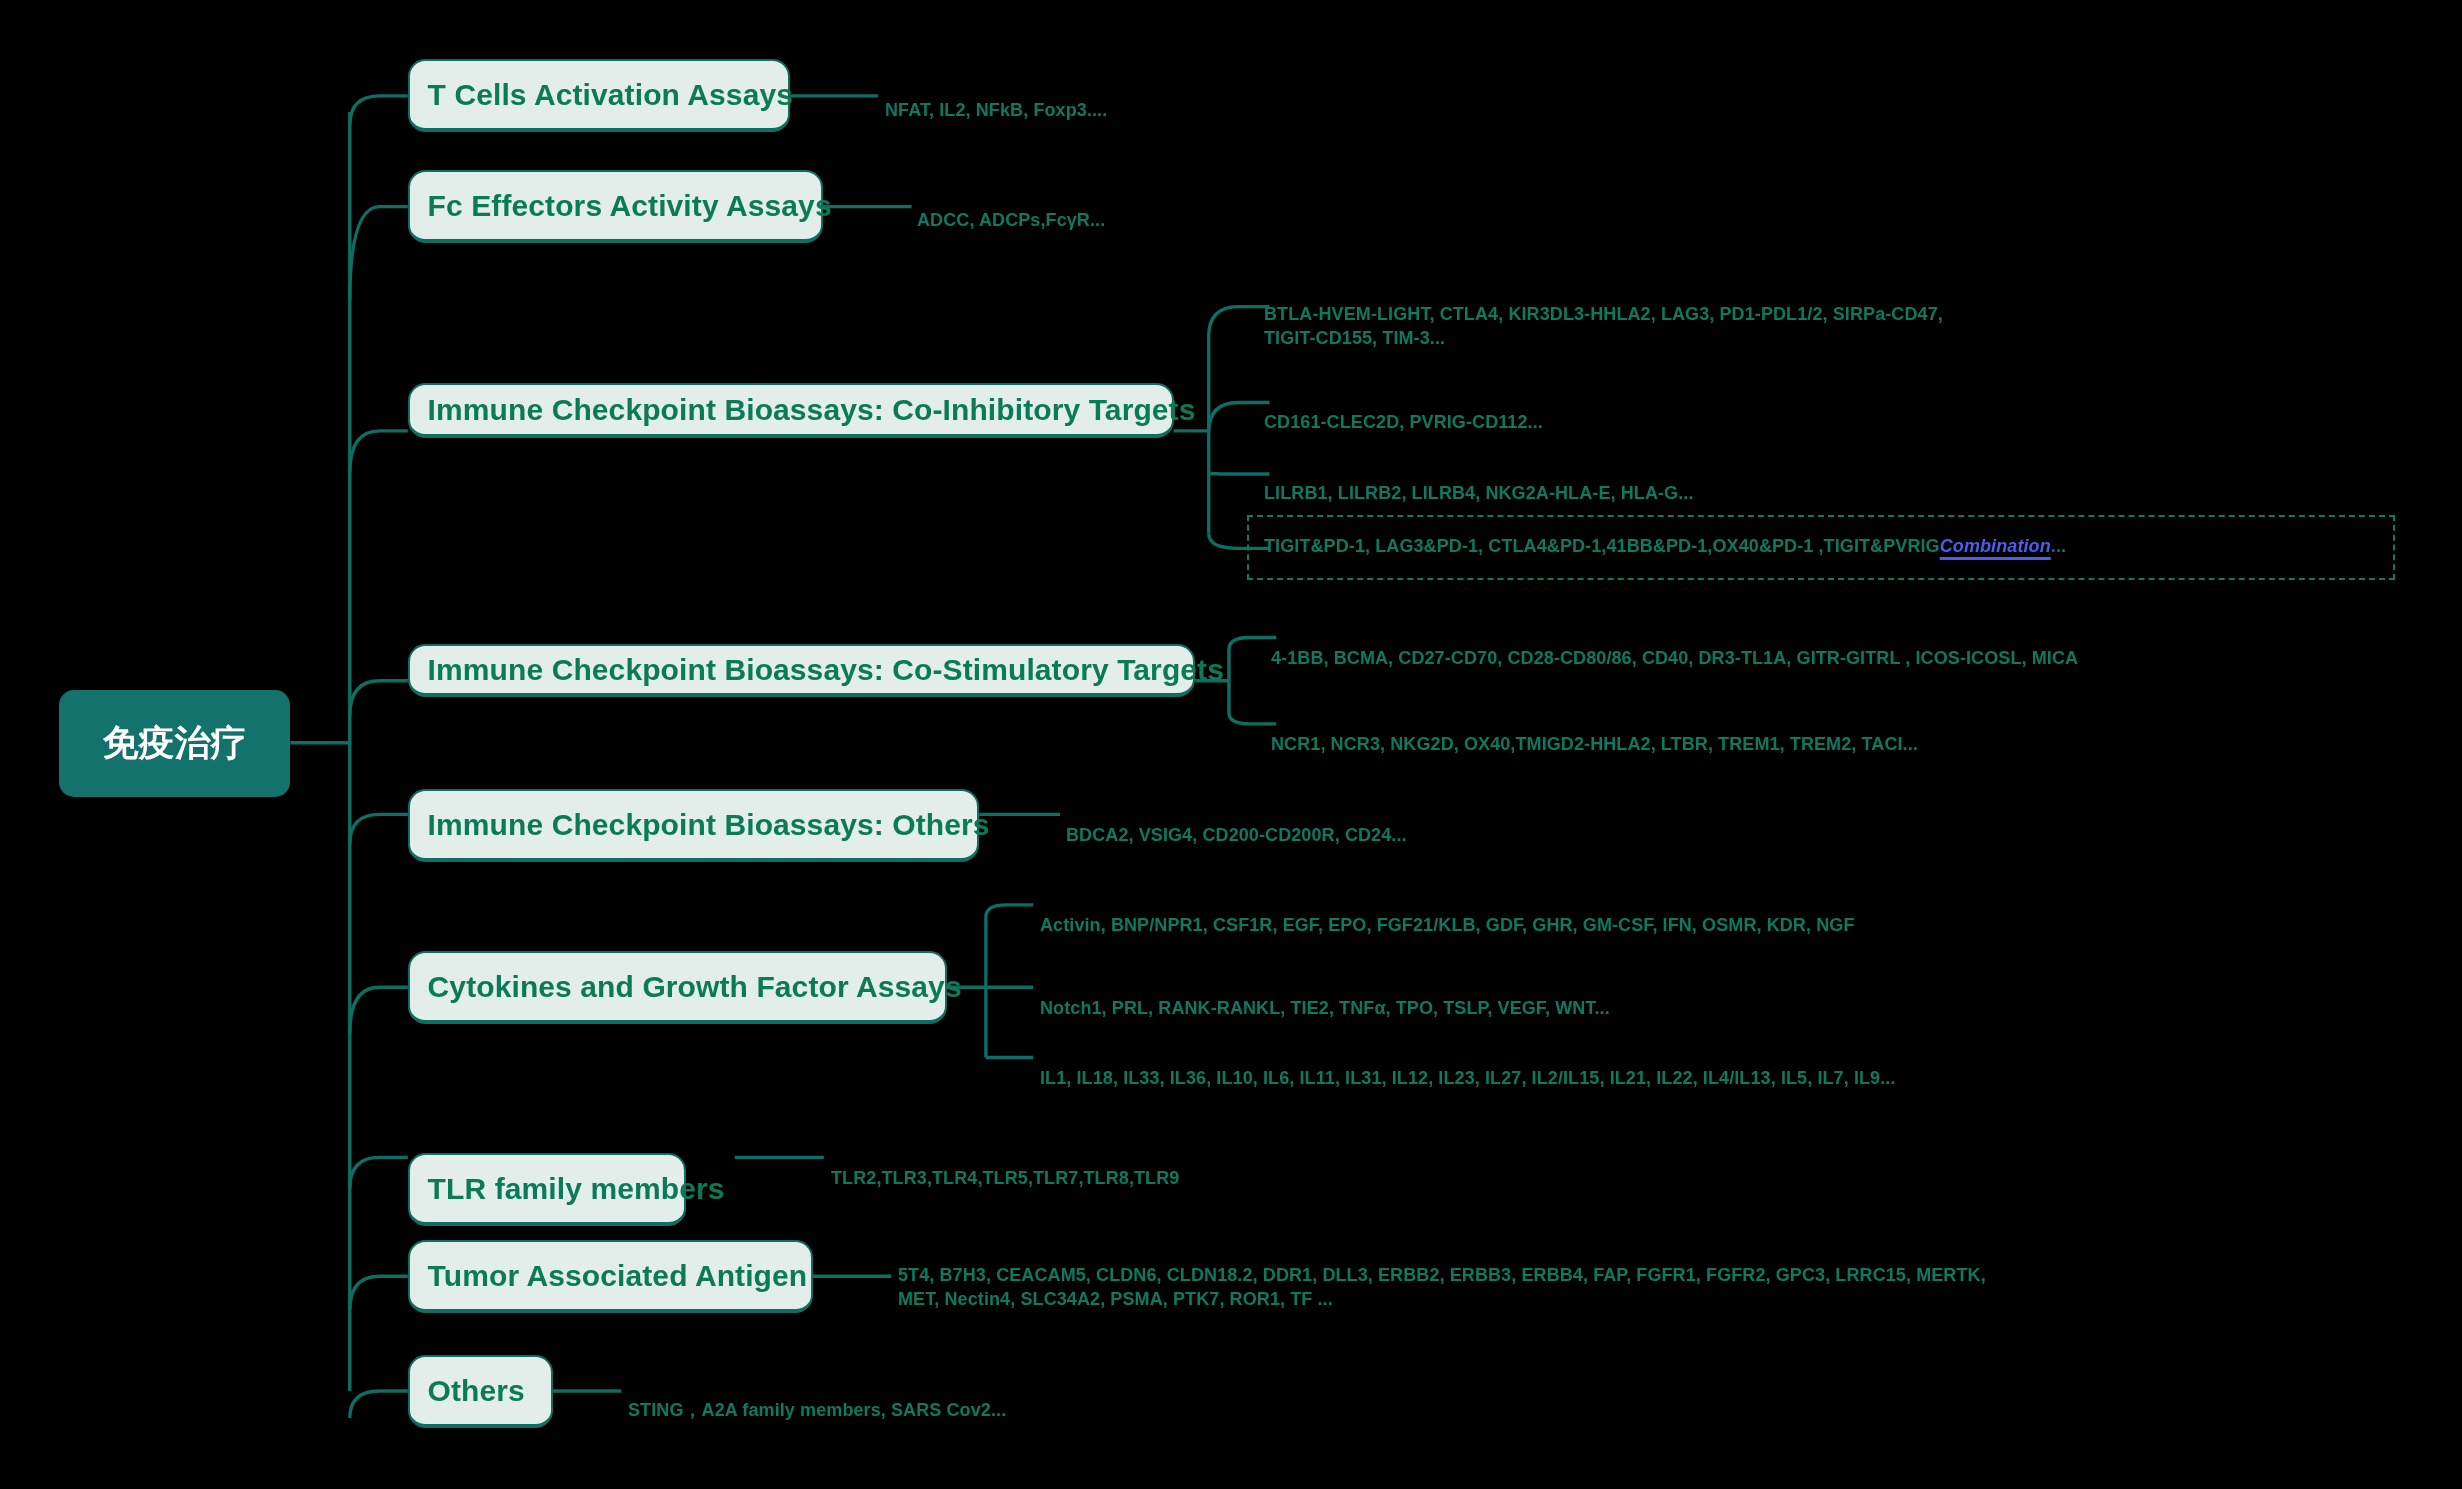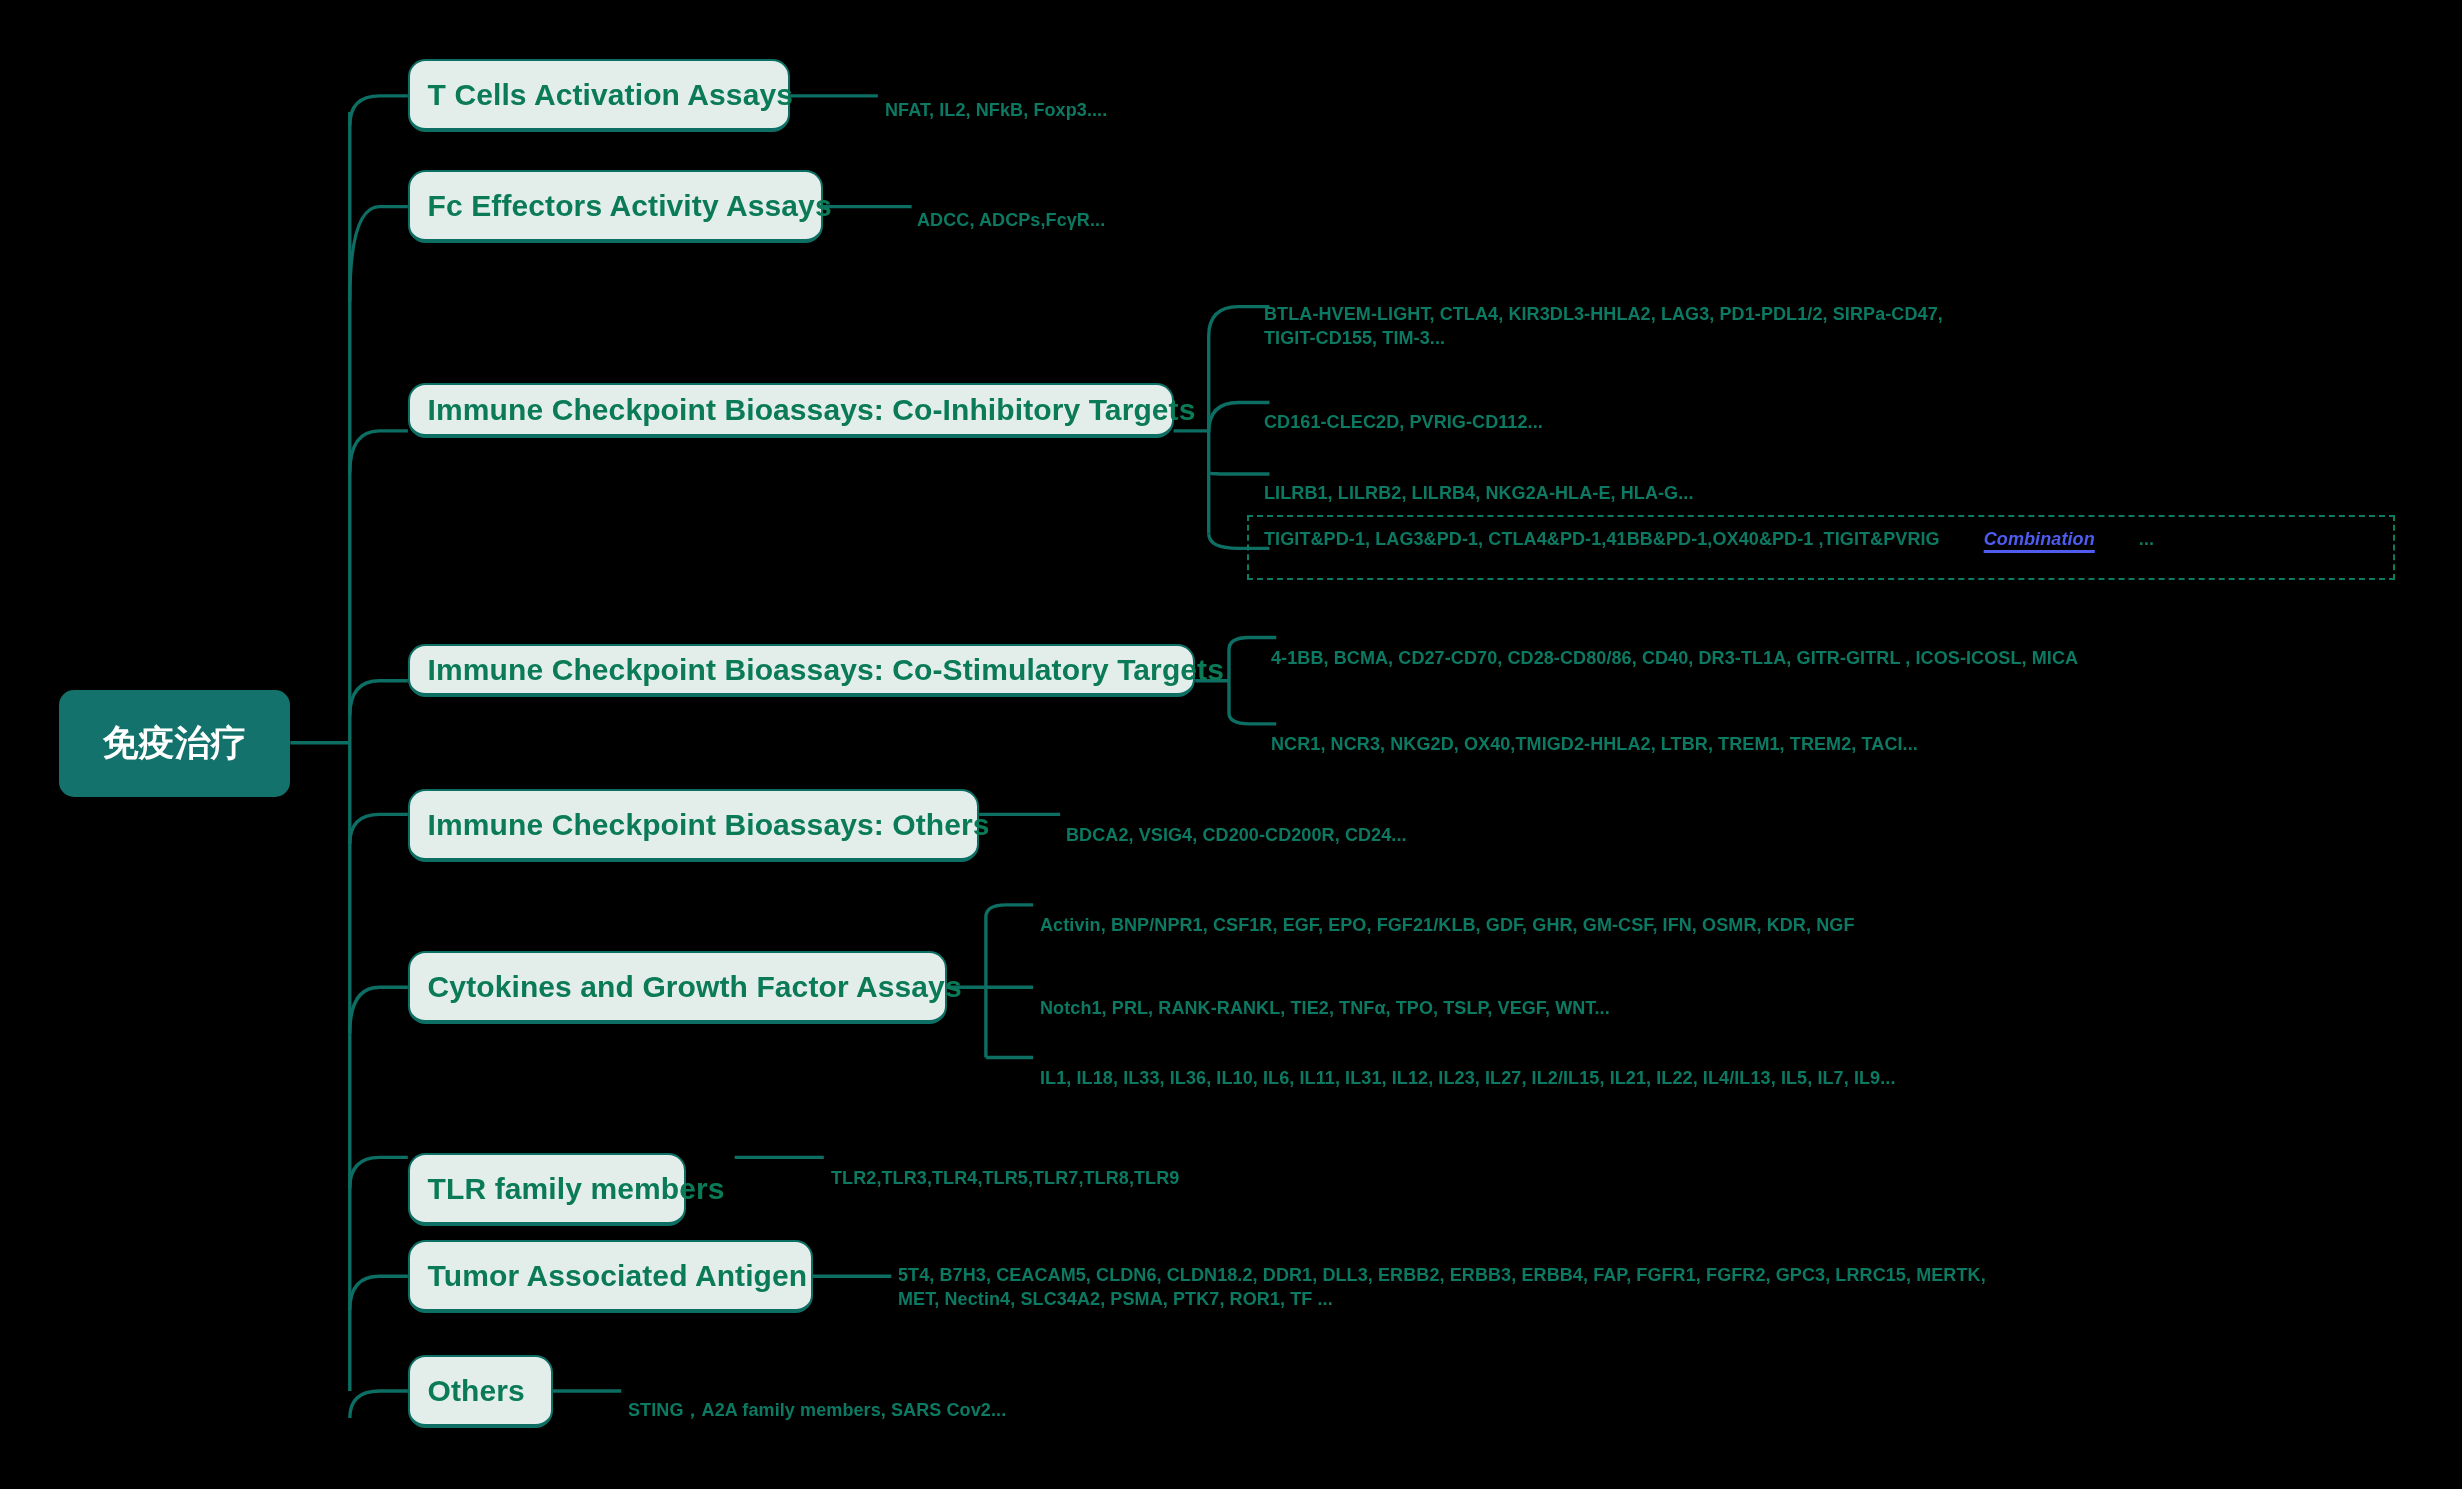--- a/index.html
+++ b/index.html
@@ -44,21 +44,21 @@
     font-size:18px;
     font-weight:700;
     line-height:1.30;
     white-space:pre-line;
     letter-spacing:0.1px;
   }
   .leaf.dashed{
     border:2px dashed #0d7a62;
     padding:10.8px 15px 12px 15px;
     box-sizing:border-box;
-    display:flex;gap:44px;
+    display:flex;align-items:center;
   }
   .combo-link{
     color:#4e5cf0;
     font-style:italic;
     font-weight:700;
     text-decoration:underline;
     text-underline-offset:4.7px;
     text-decoration-thickness:2.7px;
   }
   .combo-tail{color:#0c7a63;font-style:normal;text-decoration:none;font-weight:700;}

